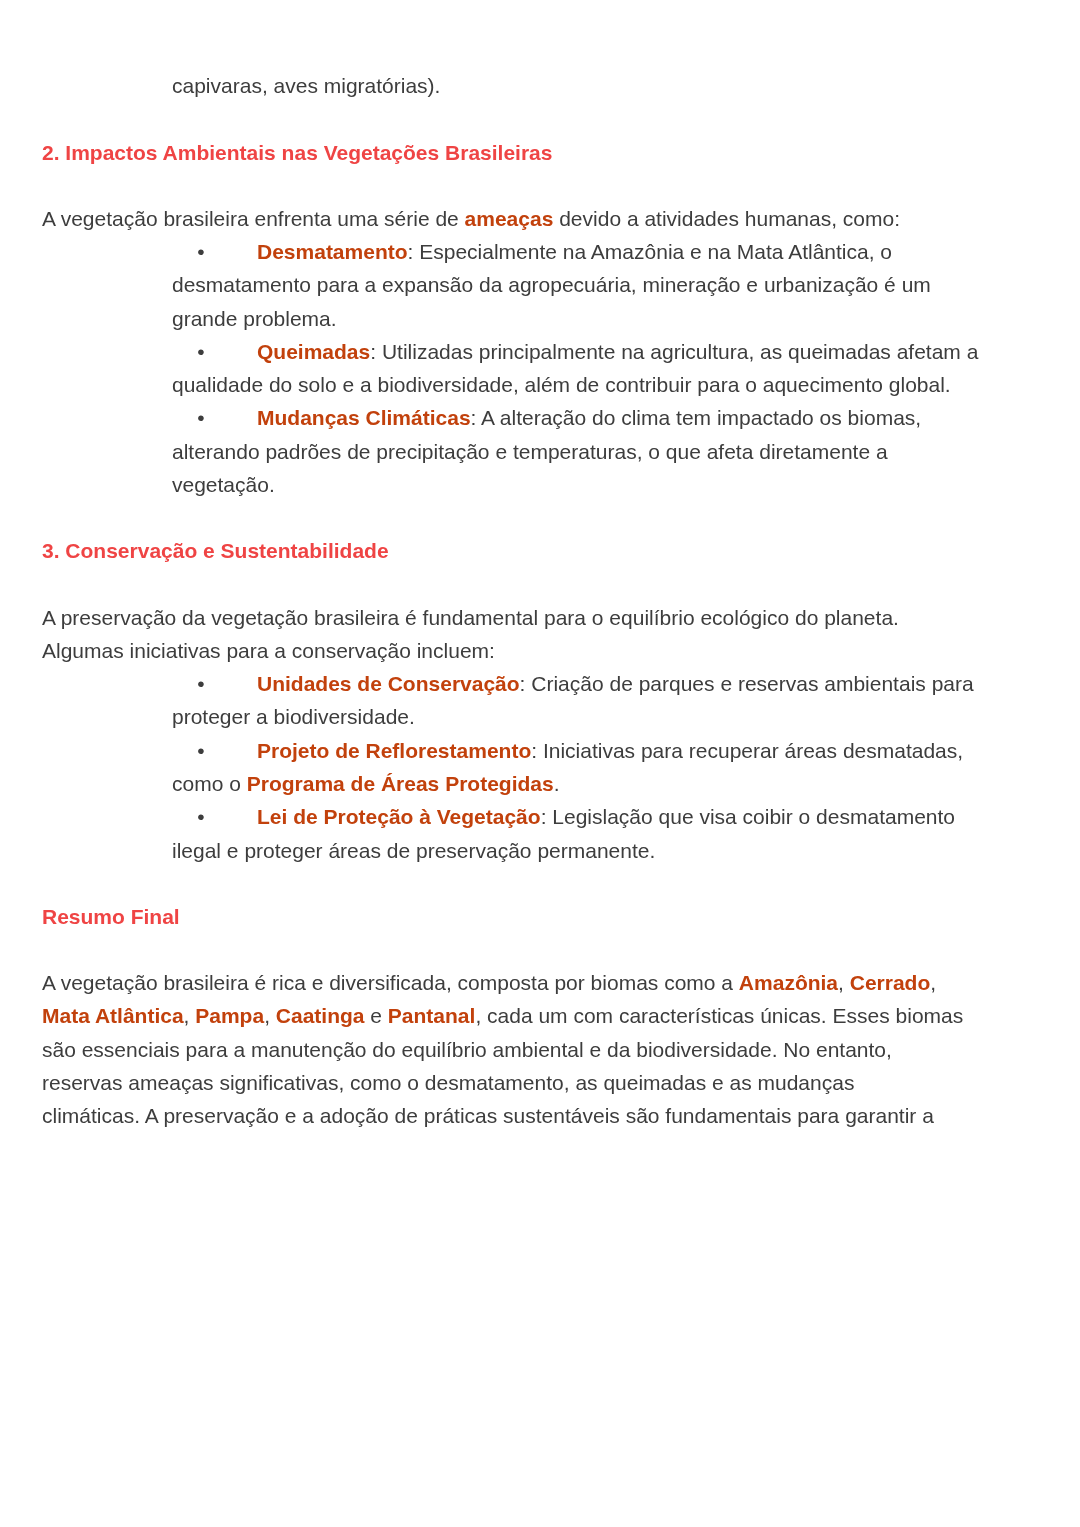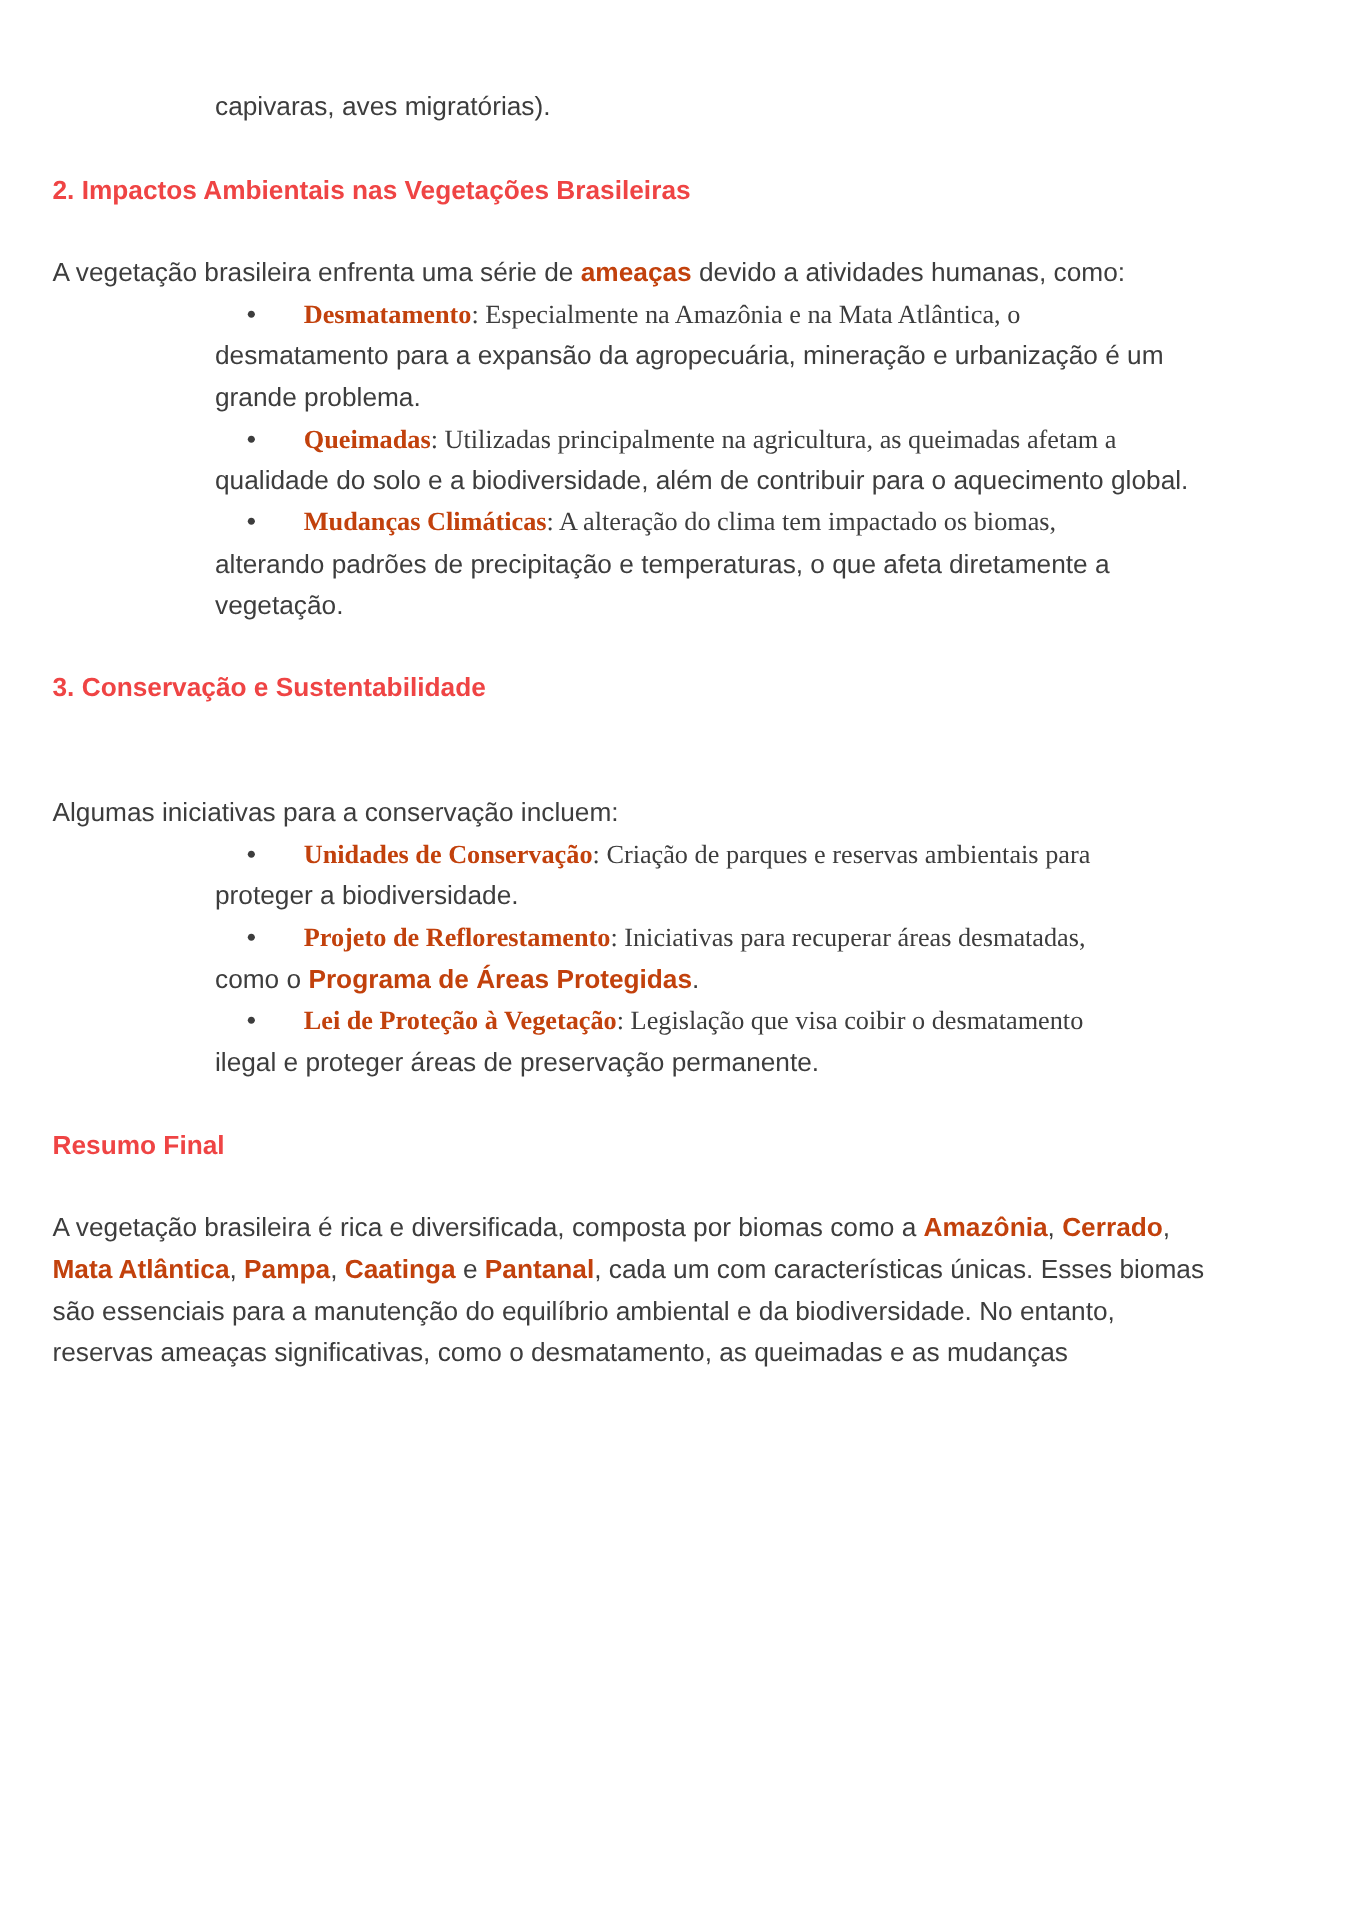--- a/index.html
+++ b/index.html
@@ -6,21 +6,21 @@
   body {
     width: 1080px; height: 1527px; overflow: hidden;
     font-family: "Liberation Sans", "DejaVu Sans", sans-serif;
     color: #3d3d3d; font-size: 21px;
   }
   .page { position: relative; width: 864px; height: 1527px; }
   .line { position: absolute; white-space: nowrap; line-height: 33px; }
   .heading { font-weight: bold; color: #ef4444; }
   b { font-weight: bold; color: #c2410c; }
   .bullet-dot { position: absolute; left: 196px; width: 10px; text-align: center; }
-  .li-first { left: 243px; font-family: Liberation Serif, serif; }
+  .li-first { left: 257px; }
   .li-cont { left: 172px; }
   .para { left: 42px; }
 </style>
 </head>
 <body>
 
 <div class="page">
 
   <div class="line li-cont" style="top:69px">capivaras, aves migratórias).</div>
 
@@ -43,20 +43,21 @@
 
   <div>
     <span class="line bullet-dot" style="top:401px">•</span>
     <div class="line li-first" style="top:401px"><b>Mudanças Climáticas</b><span>: A alteração do clima tem impactado os biomas,</span></div>
     <div class="line li-cont" style="top:435px">alterando padrões de precipitação e temperaturas, o que afeta diretamente a</div>
     <div class="line li-cont" style="top:468px">vegetação.</div>
   </div>
 
   <div class="line para heading" style="top:534px">3. Conservação e Sustentabilidade</div>
 
+  <div class="line para" style="top:601px">A preservação da vegetação brasileira é fundamental para o equilíbrio ecológico do planeta.</div>
   <div class="line para" style="top:634px">Algumas iniciativas para a conservação incluem:</div>
 
   <div>
     <span class="line bullet-dot" style="top:667px">•</span>
     <div class="line li-first" style="top:667px"><b>Unidades de Conservação</b><span>: Criação de parques e reservas ambientais para</span></div>
     <div class="line li-cont" style="top:700px">proteger a biodiversidade.</div>
   </div>
 
   <div>
     <span class="line bullet-dot" style="top:734px">•</span>
@@ -71,14 +72,15 @@
   </div>
 
   <div class="line para heading" style="top:900px">Resumo Final</div>
 
   <div class="line para" style="top:966px"><span>A vegetação brasileira é rica e diversificada, composta por biomas como a </span><b>Amazônia</b><span>, </span><b>Cerrado</b><span>,</span></div>
 
   <div class="line para" style="top:1033px">são essenciais para a manutenção do equilíbrio ambiental e da biodiversidade. No entanto,</div>
 
   <div class="line para" style="top:999px"><b>Mata Atlântica</b><span>, </span><b>Pampa</b><span>, </span><b>Caatinga</b><span> e </span><b>Pantanal</b><span>, cada um com características únicas. Esses biomas</span></div>
   <div class="line para" style="top:1066px">reservas ameaças significativas, como o desmatamento, as queimadas e as mudanças</div>
+  <div class="line para" style="top:1099px">climáticas. A preservação e a adoção de práticas sustentáveis são fundamentais para garantir a</div>
 
 </div>
 
 </body></html>

